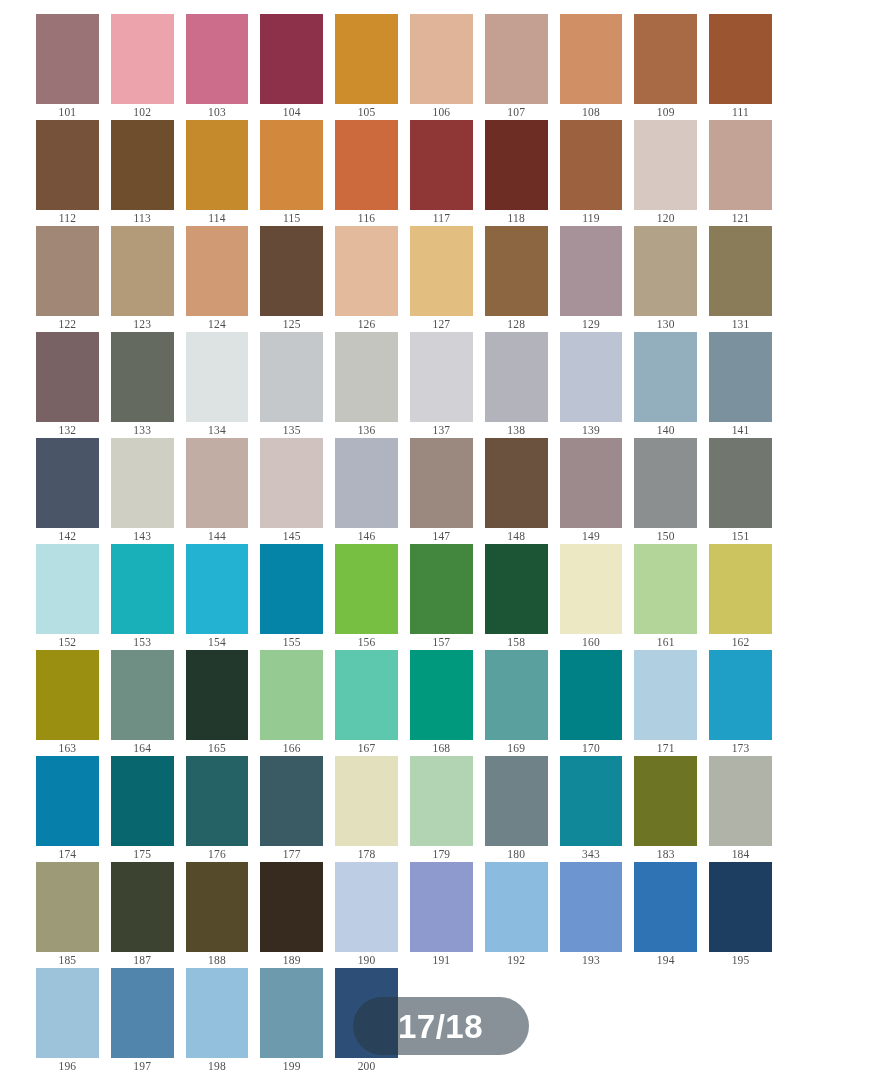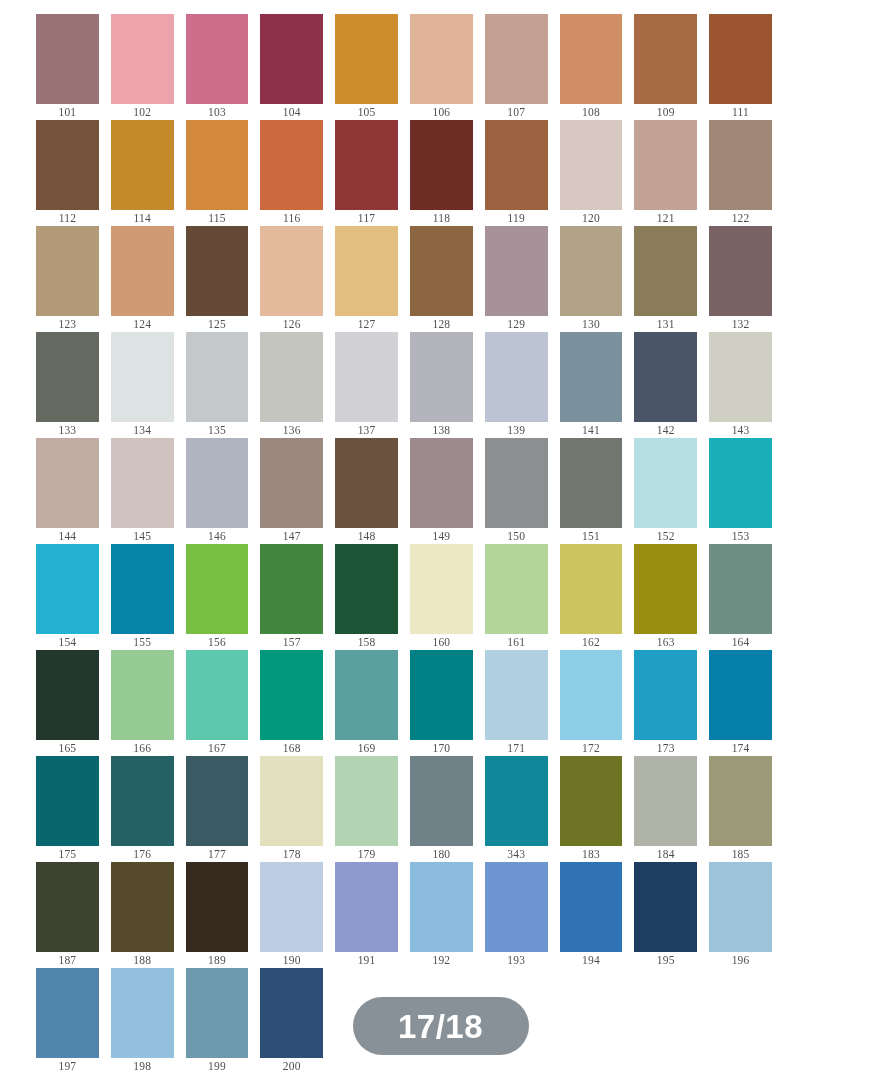--- a/index.html
+++ b/index.html
@@ -125,20 +125,24 @@
       </div>
       <div class="swatch-cell">
         <div class="swatch-chip" title="#9b5631" style="background-color: rgb(155, 86, 49);"></div>
         <div class="swatch-label">111</div>
       </div>
       <div class="swatch-cell">
         <div class="swatch-chip" title="#76523a" style="background-color: rgb(118, 82, 58);"></div>
         <div class="swatch-label">112</div>
       </div>
       <div class="swatch-cell">
+        <div class="swatch-chip" title="#6f4e2d" style="background-color: rgb(111, 78, 45);"></div>
+        <div class="swatch-label">113</div>
+      </div>
+      <div class="swatch-cell">
         <div class="swatch-chip" title="#c58a2c" style="background-color: rgb(197, 138, 44);"></div>
         <div class="swatch-label">114</div>
       </div>
       <div class="swatch-cell">
         <div class="swatch-chip" title="#d2893e" style="background-color: rgb(210, 137, 62);"></div>
         <div class="swatch-label">115</div>
       </div>
       <div class="swatch-cell">
         <div class="swatch-chip" title="#cc6a3e" style="background-color: rgb(204, 106, 62);"></div>
         <div class="swatch-label">116</div>
@@ -229,20 +233,24 @@
       </div>
       <div class="swatch-cell">
         <div class="swatch-chip" title="#b3b4bb" style="background-color: rgb(179, 180, 187);"></div>
         <div class="swatch-label">138</div>
       </div>
       <div class="swatch-cell">
         <div class="swatch-chip" title="#bcc3d3" style="background-color: rgb(188, 195, 211);"></div>
         <div class="swatch-label">139</div>
       </div>
       <div class="swatch-cell">
+        <div class="swatch-chip" title="#93afbd" style="background-color: rgb(147, 175, 189);"></div>
+        <div class="swatch-label">140</div>
+      </div>
+      <div class="swatch-cell">
         <div class="swatch-chip" title="#7b929e" style="background-color: rgb(123, 146, 158);"></div>
         <div class="swatch-label">141</div>
       </div>
       <div class="swatch-cell">
         <div class="swatch-chip" title="#4a5568" style="background-color: rgb(74, 85, 104);"></div>
         <div class="swatch-label">142</div>
       </div>
       <div class="swatch-cell">
         <div class="swatch-chip" title="#cfd0c3" style="background-color: rgb(207, 208, 195);"></div>
         <div class="swatch-label">143</div>
@@ -347,24 +355,20 @@
         <div class="swatch-chip" title="#5aa09f" style="background-color: rgb(90, 160, 159);"></div>
         <div class="swatch-label">169</div>
       </div>
       <div class="swatch-cell">
         <div class="swatch-chip" title="#008185" style="background-color: rgb(0, 129, 133);"></div>
         <div class="swatch-label">170</div>
       </div>
       <div class="swatch-cell">
         <div class="swatch-chip" title="#b0d0e2" style="background-color: rgb(176, 208, 226);"></div>
         <div class="swatch-label">171</div>
-      </div>
-      <div class="swatch-cell">
-        <div class="swatch-chip" title="#8ccee6" style="background-color: rgb(140, 206, 230);"></div>
-        <div class="swatch-label">172</div>
       </div>
       <div class="swatch-cell">
         <div class="swatch-chip" title="#1f9fc6" style="background-color: rgb(31, 159, 198);"></div>
         <div class="swatch-label">173</div>
       </div>
       <div class="swatch-cell">
         <div class="swatch-chip" title="#0680ab" style="background-color: rgb(6, 128, 171);"></div>
         <div class="swatch-label">174</div>
       </div>
       <div class="swatch-cell">

